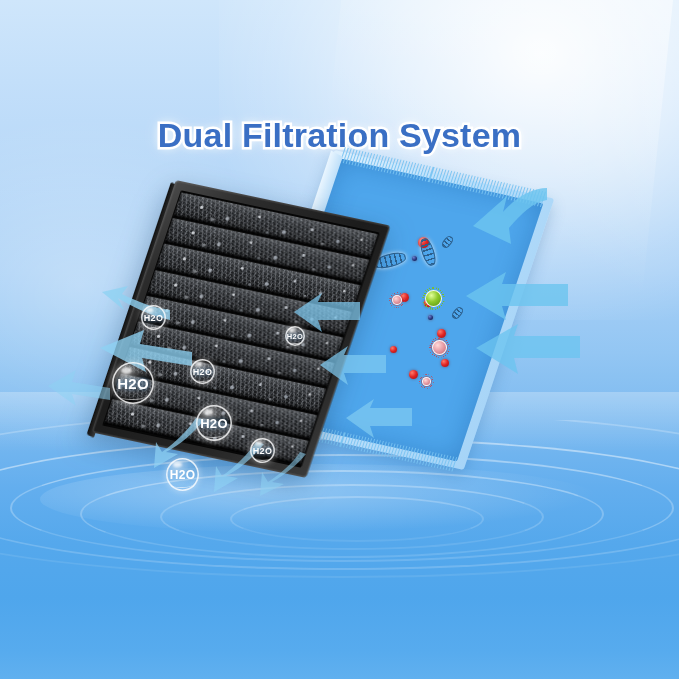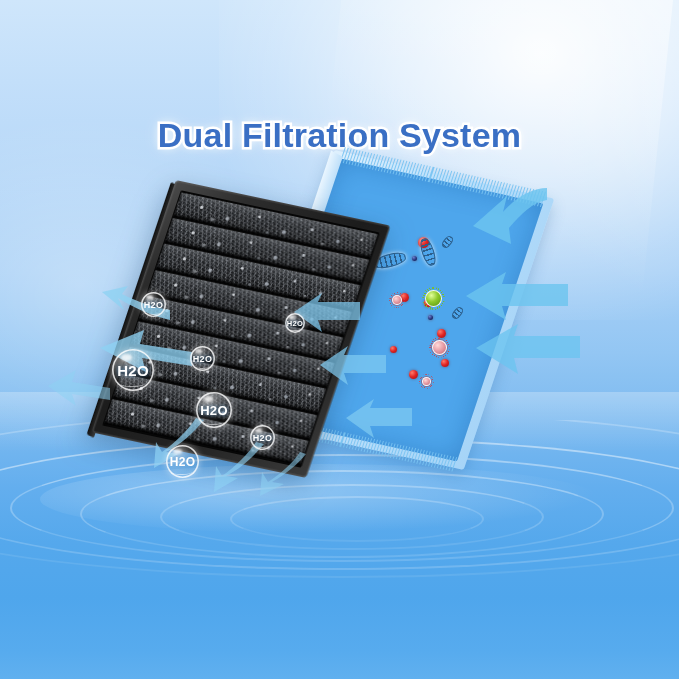--- a/index.html
+++ b/index.html
@@ -221,20 +221,21 @@
   .arrow svg{display:block;overflow:visible;}
 
   
   .h2o{
     position:absolute;border-radius:50%;
     display:flex;align-items:center;justify-content:center;
     color:#ffffff;font-weight:bold;letter-spacing:.3px;
     background:radial-gradient(circle at 32% 26%, rgba(255,255,255,.48) 0%, rgba(255,255,255,.12) 38%, rgba(255,255,255,.03) 62%, rgba(255,255,255,.12) 100%);
     box-shadow:inset 0 0 0 1.6px rgba(255,255,255,.82), 0 0 7px rgba(255,255,255,.45);
     text-shadow:0 0 4px rgba(90,160,220,.65);
+    margin-top:13px;
   }
   .h2o::before{
     content:"";position:absolute;left:22%;top:12%;width:26%;height:16%;
     border-radius:50%;background:rgba(255,255,255,.72);filter:blur(1px);
   }
   .h2o::after{
     content:"";position:absolute;left:16%;bottom:9%;width:62%;height:16%;
     border-radius:50%;
     border-bottom:1.6px solid rgba(255,255,255,.55);
   }

